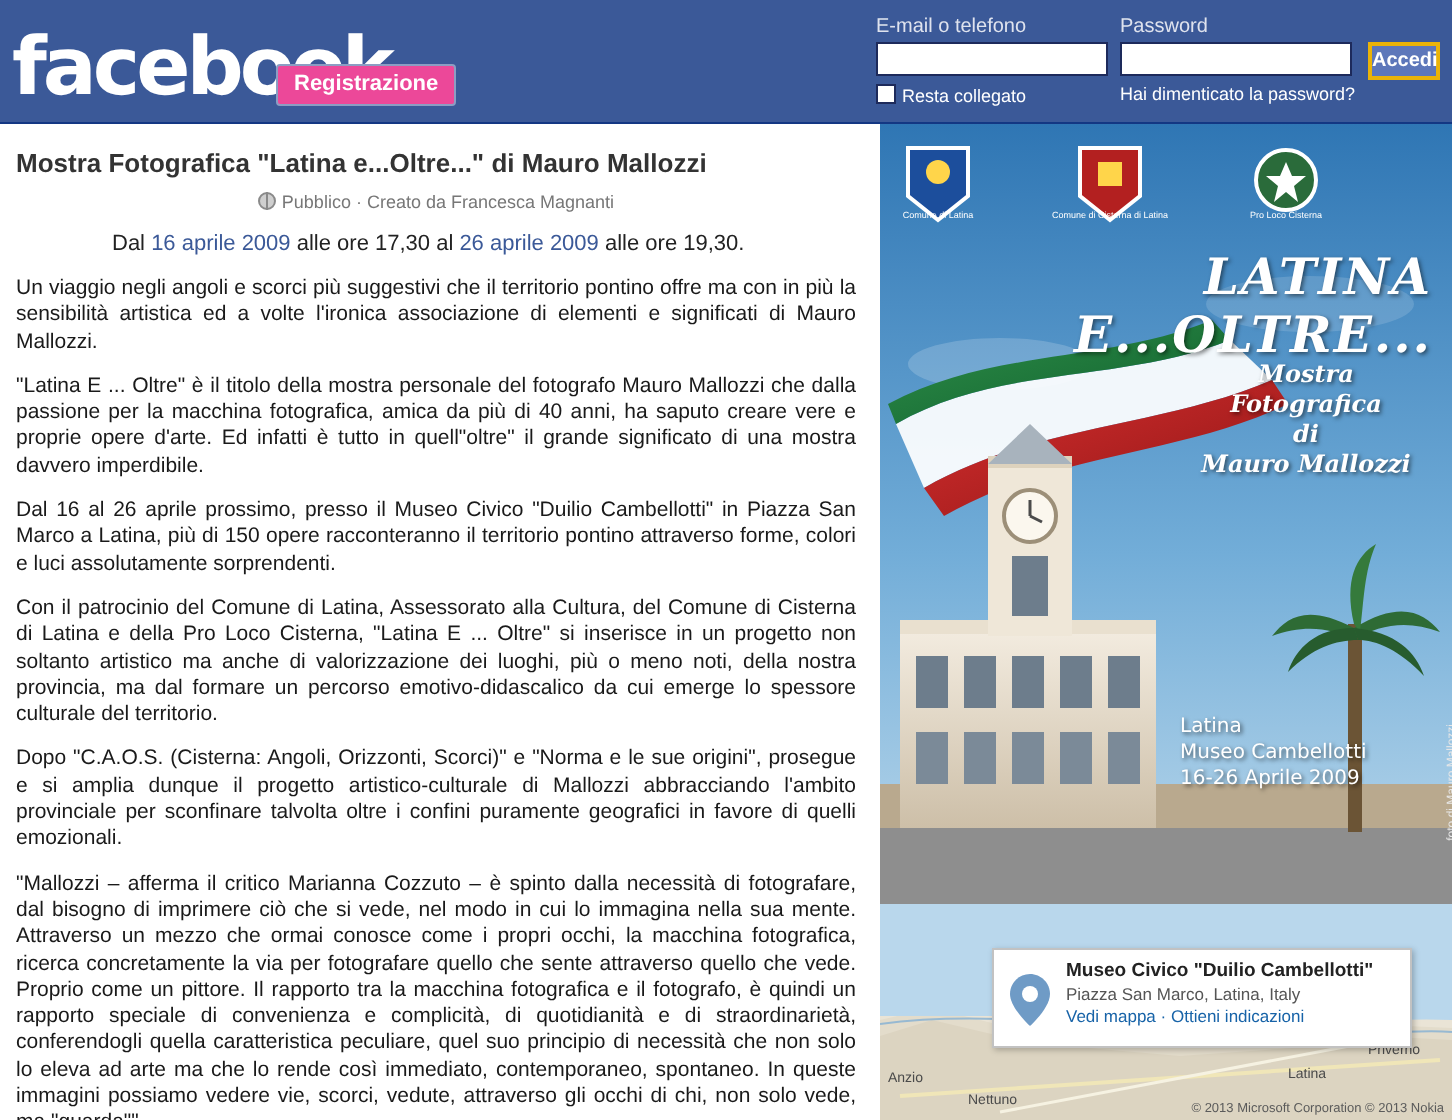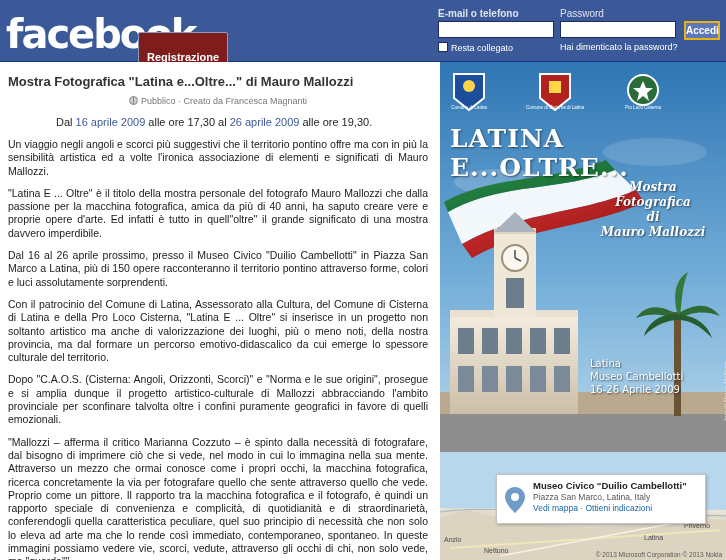--- a/index.html
+++ b/index.html
@@ -28,37 +28,37 @@
     position: absolute; left: 6px; top: 14px;
     color: #fff;
     font-family: "DejaVu Sans", sans-serif;
     font-weight: bold;
     font-size: 40px;
     letter-spacing: -2px;
     line-height: 40px;
   }
   .reg-badge {
     position: absolute; left: 138px; top: 32px;
-    background: #7f1d1d;
+    background: #ec4899;
     border: 1px solid #8b9dc3;
     color: #fff;
     font-size: 11px;
     font-weight: bold;
-    padding: 18px 8px 4px 8px;
+    padding: 3px 8px 4px 8px;
     border-radius: 2px;
   }
 
   
   .login-wrap {
     position: absolute; right: 6px; top: 8px;
     width: 282px; height: 48px;
     font-size: 10px;
     color: #ffffff;
   }
-  .lbl-email { position: absolute; left: 0; top: 0; font-size: 10px; color: #dfe3ee; font-weight: bold; }
+  .lbl-email { position: absolute; left: 0; top: 0; font-size: 10px; color: #dfe3ee; }
   .lbl-pass  { position: absolute; left: 122px; top: 0; font-size: 10px; color: #dfe3ee; }
   .inp {
     position: absolute; top: 13px;
     height: 17px; width: 116px;
     border: 1px solid #1d2a5b;
     background: #fff;
     font-size: 11px;
     padding: 1px 3px;
   }
   .inp-email { left: 0; }
@@ -150,22 +150,23 @@
   .poster {
     position: absolute; left: 0; top: 0;
     width: 286px; height: 390px;
     background: #5796c8;
     overflow: hidden;
   }
   .poster-inner { position: absolute; inset: 0; }
   .poster-title {
     position: absolute; left: 10px; top: 62px;
     width: 266px;
-    text-align: left;
+    text-align: right;
     font-family: "DejaVu Serif", serif;
+    font-style: italic;
     font-weight: bold;
     font-size: 25px;
     color: #ffffff;
     text-shadow: 1px 1px 2px rgba(0,0,0,.5);
     letter-spacing: 1px;
     z-index: 6;
   }
   .poster-sub {
     position: absolute; left: 150px; top: 118px;
     width: 126px;

